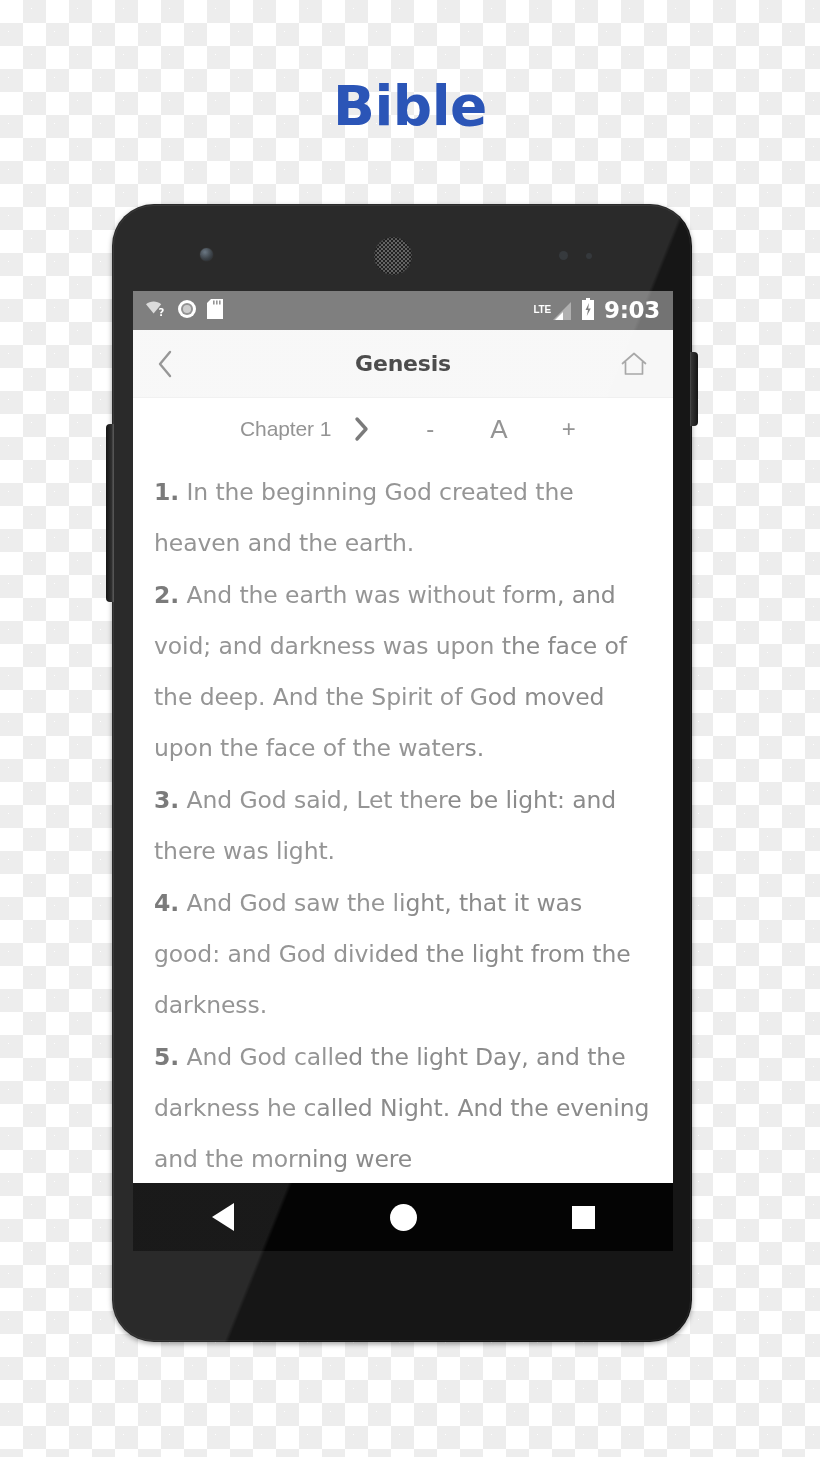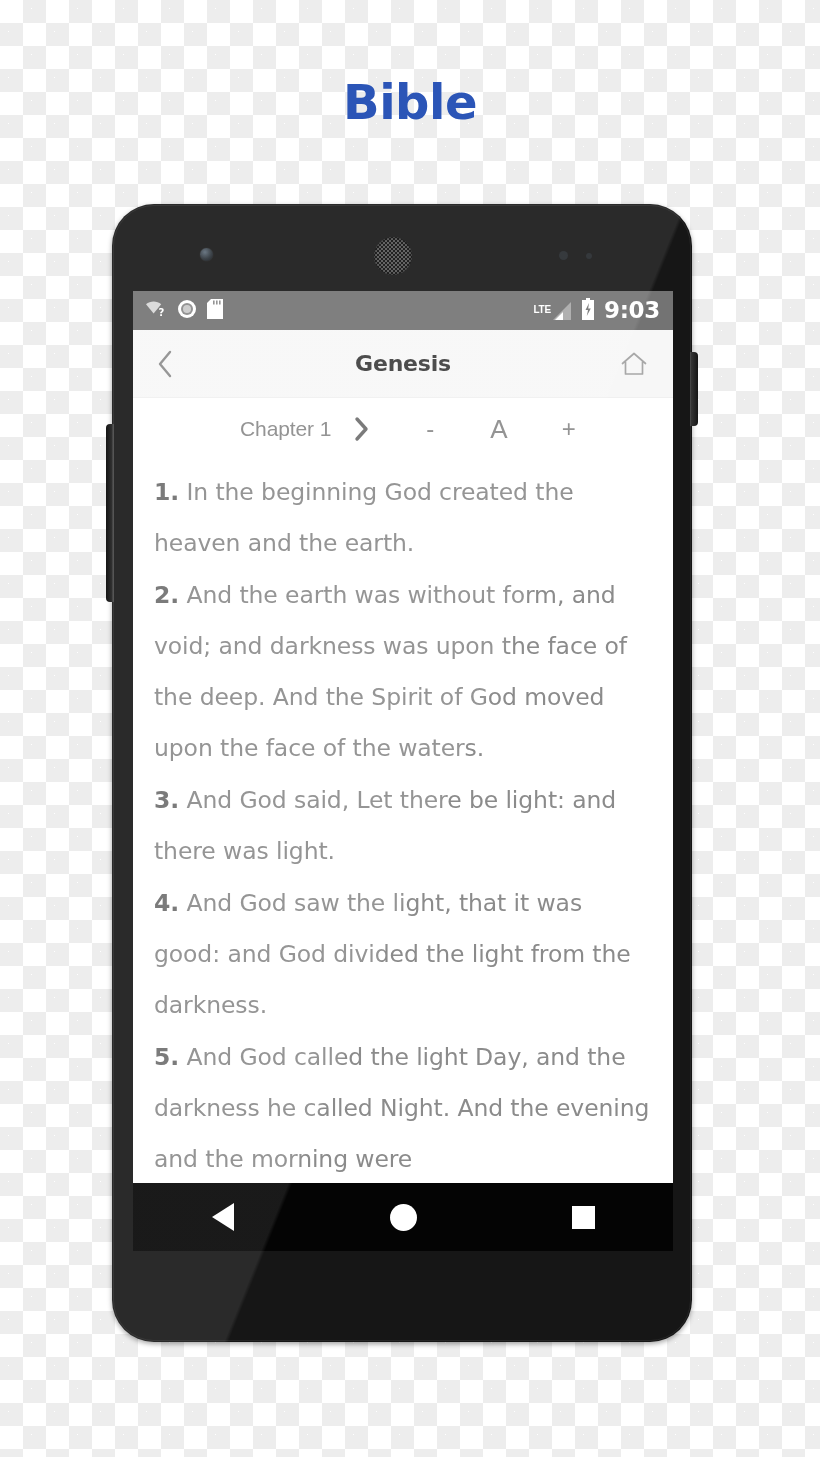--- a/index.html
+++ b/index.html
@@ -21,21 +21,21 @@
     background-position: 0 0, 23px 23px;
   }
 
   
   .app-title {
     position: absolute;
     top: 74px;
     left: 0;
     width: 820px;
     text-align: center;
-    font-size: 48px;
+    font-size: 55px;
     font-weight: bold;
     letter-spacing: -0.5px;
     color: #2b55b7;
     font-family: "DejaVu Sans", sans-serif;
   }
 
   
   .phone-shadow {
     position: absolute;
     left: 120px;

